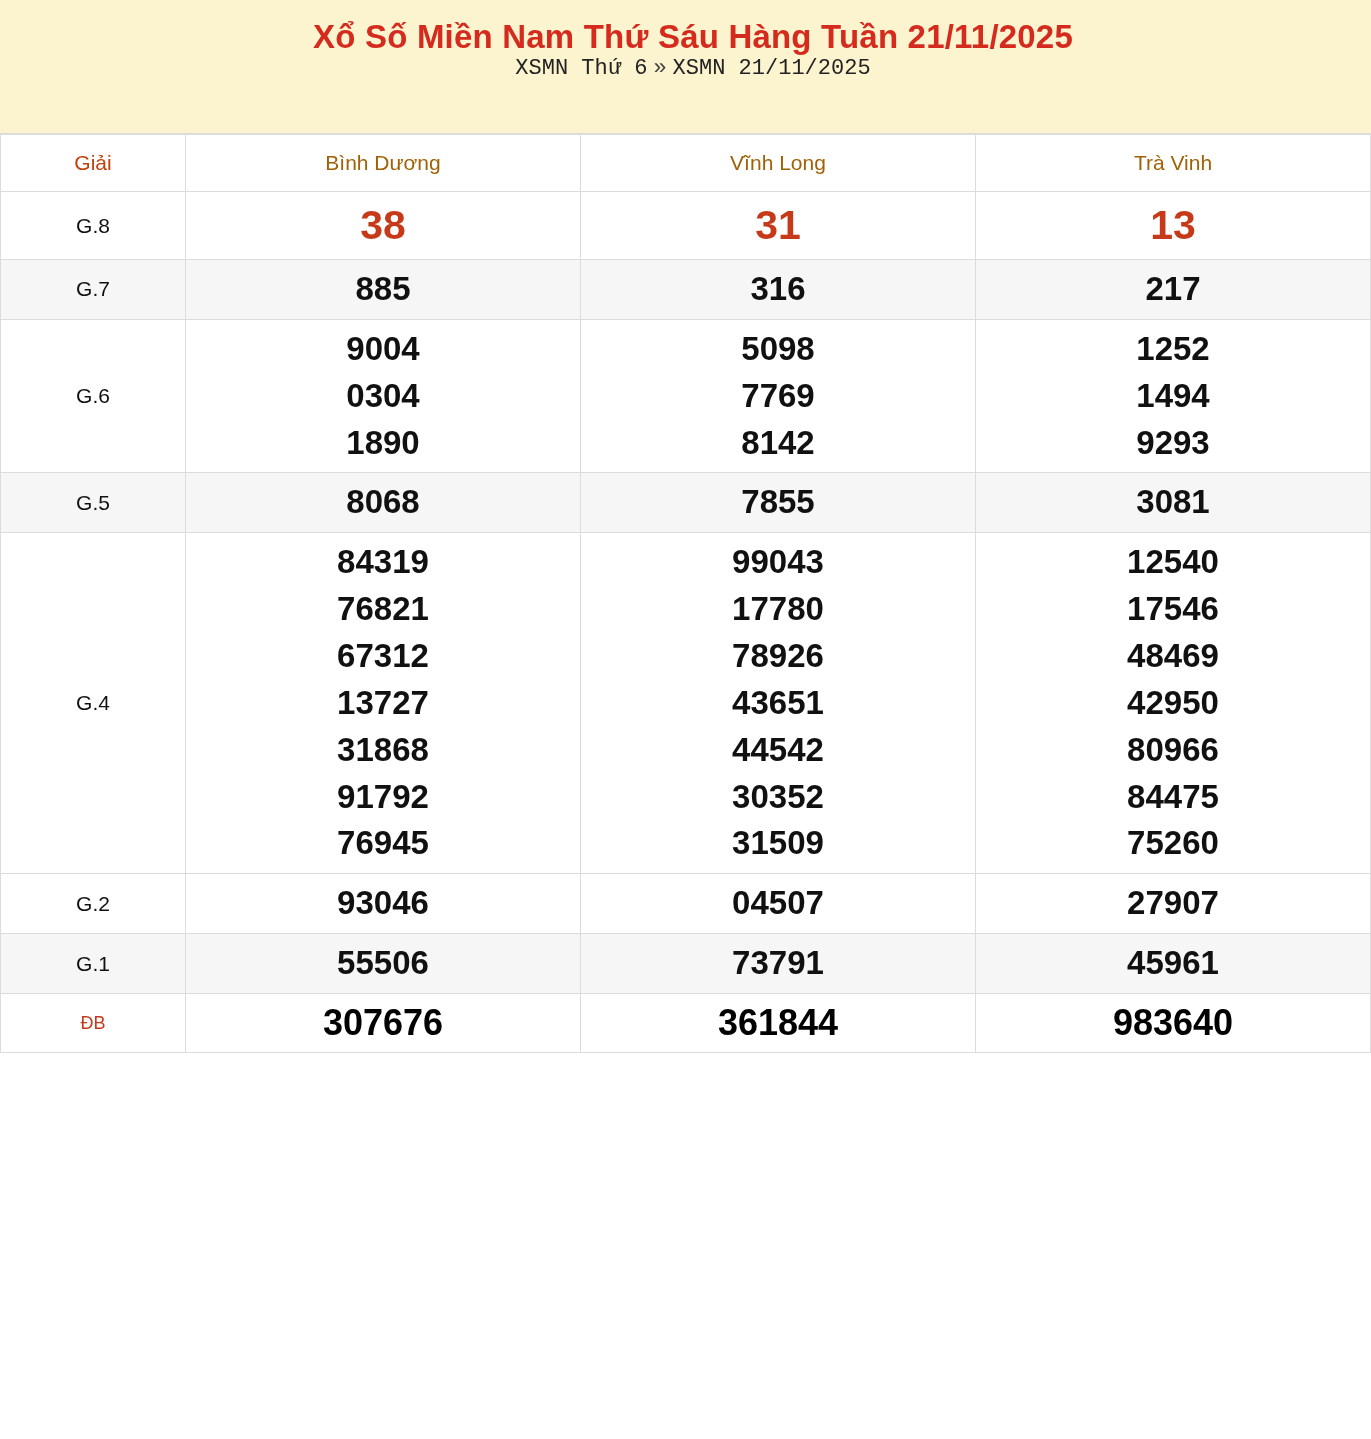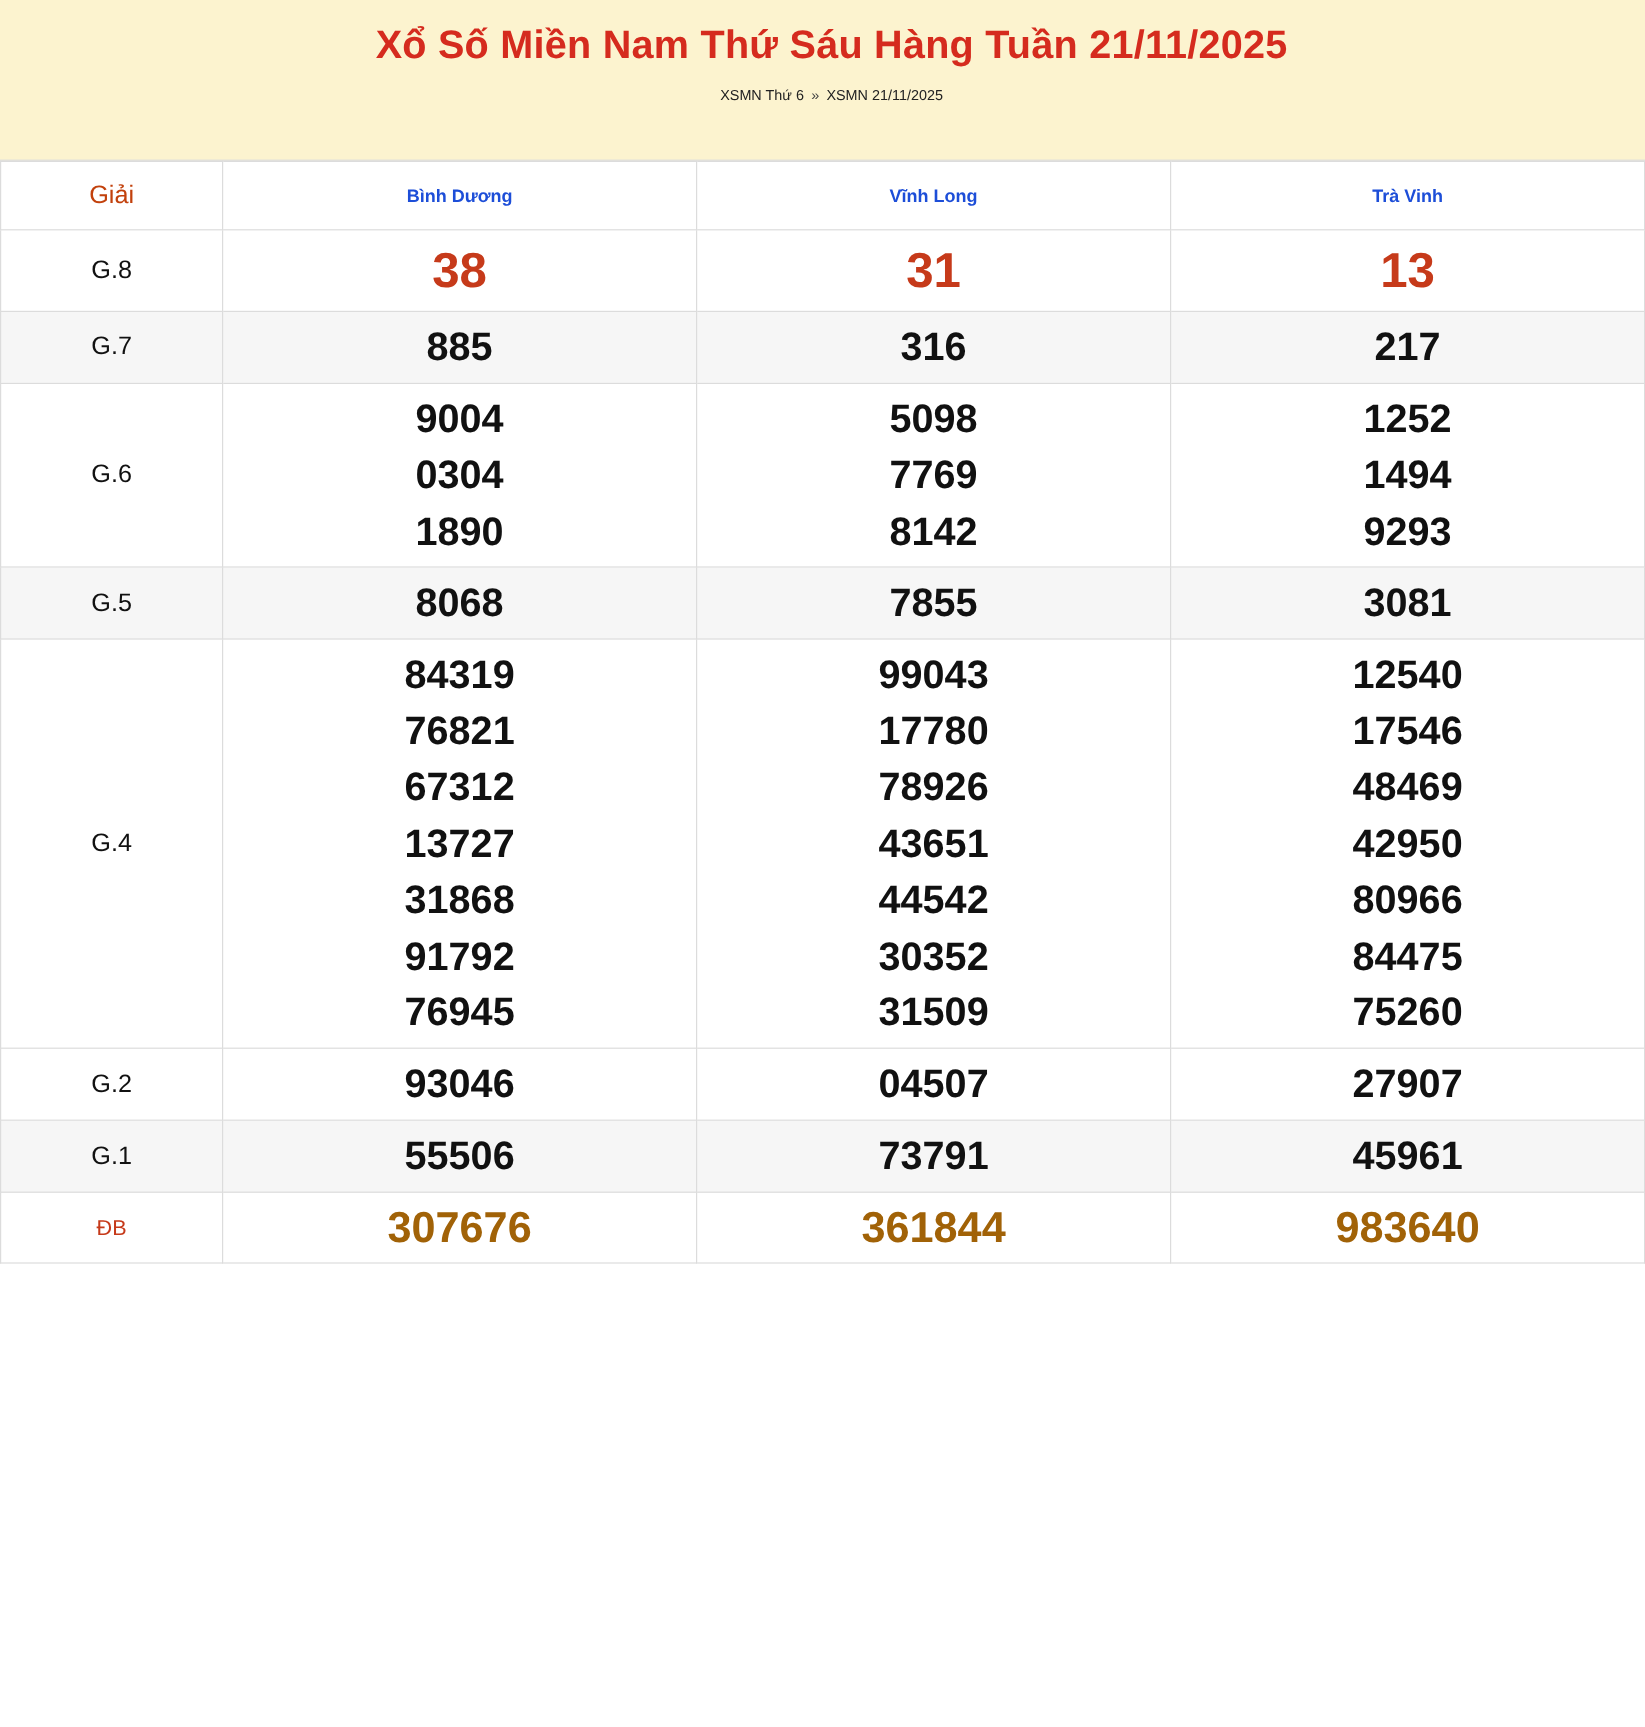--- a/index.html
+++ b/index.html
@@ -31,23 +31,23 @@
     text-align: center;
     color: #d52b1e;
     font-size: 33px;
     font-weight: bold;
     line-height: 1.15;
     margin: 0;
     letter-spacing: 0.2px;
   }
   .breadcrumb {
     text-align: center;
-    margin-top: 16px;
-    font-size: 12px;
+    font-size: 22px;
     color: #222222;
+    font-family: Liberation Mono, monospace;
   }
   .breadcrumb a {
     color: #222222;
     text-decoration: none;
   }
   .breadcrumb .sep {
     color: #444444;
     margin: 0 6px;
   }
   table.results {
@@ -63,23 +63,23 @@
     vertical-align: middle;
   }
   table.results th.prize-head {
     font-size: 21px;
     font-weight: normal;
     color: #c2410c;
     background: #ffffff;
     padding: 16px 0;
   }
   table.results th.prov-head {
-    font-size: 15px;
-    font-weight: bold;
-    color: #1d4ed8;
+    font-size: 21px;
+    font-weight: normal;
+    color: #a16207;
     background: #ffffff;
     padding: 16px 0;
   }
   td.prize-label {
     font-size: 21px;
     color: #111111;
     background: inherit;
   }
   tr.shade td, tr.shade th { background: #f6f6f6; }
   tr.plain td { background: #ffffff; }
@@ -93,21 +93,21 @@
   td.nums .n { display: block; }
   td.small-prize {
     font-size: 41px;
     font-weight: bold;
     color: #c63a1a;
     padding: 10px 0;
   }
   td.db {
     font-size: 36px;
     font-weight: bold;
-    color: #a16207;
+    color: #000000;
     padding: 8px 0;
   }
   td.db-label {
     font-size: 18px;
     color: #c63a1a;
   }
 </style>
 </head>
 <body>
 

